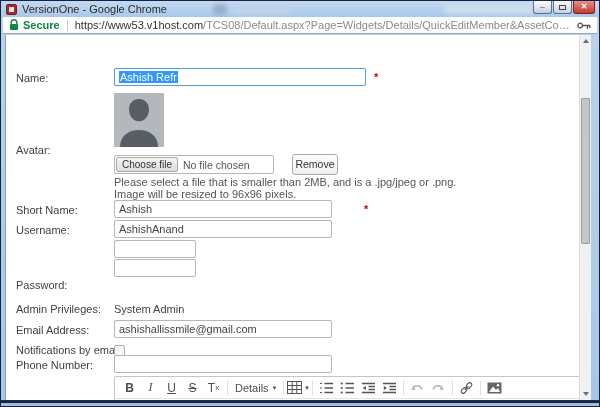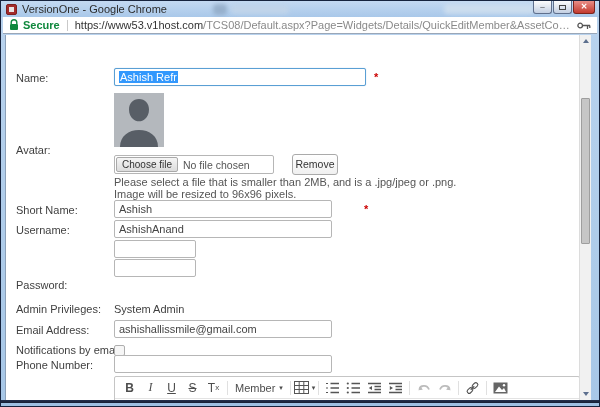--- a/index.html
+++ b/index.html
@@ -190,21 +190,21 @@
         <span class="tb-btn tb-bold">B</span>
         <span class="tb-btn tb-italic">I</span>
         <span class="tb-btn tb-underline">U</span>
         <span class="tb-btn tb-strike">S</span>
         <span class="tb-btn tb-clear">
             <span>T</span>
             <sub>x</sub>
           </span>
         <span class="tb-sep"></span>
         <span class="tb-formats">
-          <span>Member</span>
+          <span>Details</span>
           <span class="caret">▾</span>
         </span>
         <span class="tb-sep"></span>
         <span class="tb-btn">
           <svg width="15" height="13" viewBox="0 0 15 13">
             <rect x="0.5" y="0.5" width="14" height="12" fill="none" stroke="#555"></rect>
             <path d="M0.5 4.5 H14.5 M0.5 8.5 H14.5 M5.2 0.5 V12.5 M9.8 0.5 V12.5" stroke="#555" fill="none"></path>
           </svg>
           <span class="caret" style="margin-left:3px;">▾</span>
         </span>

